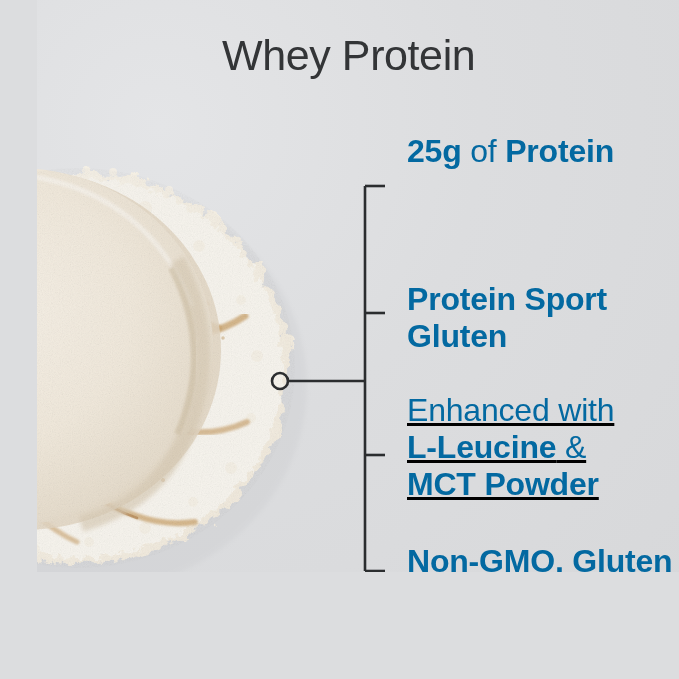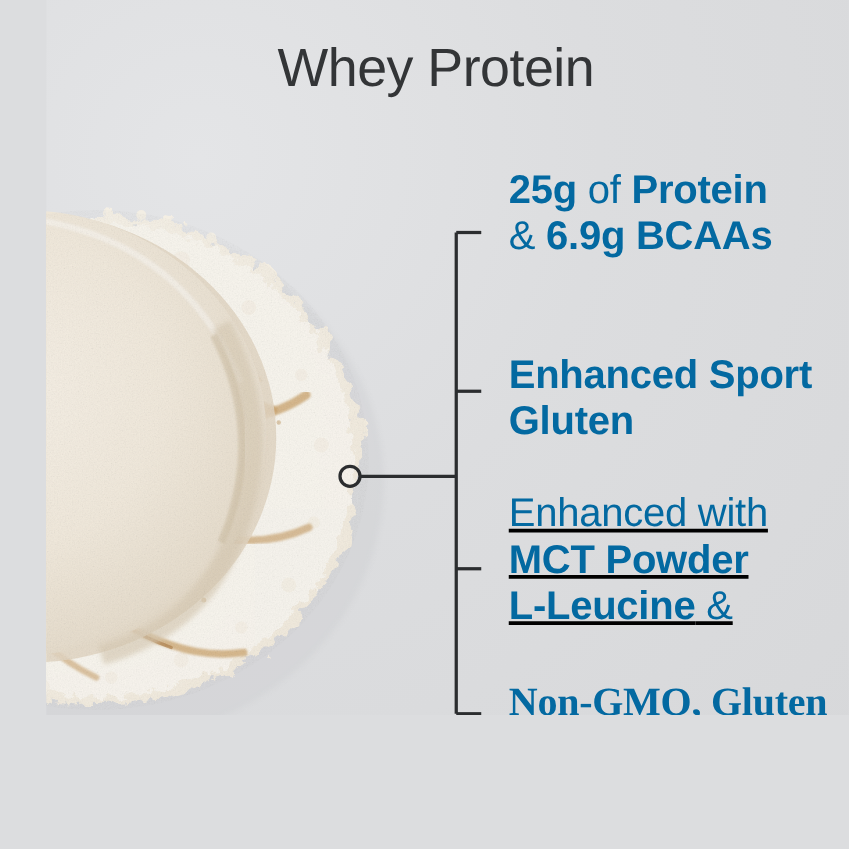--- a/index.html
+++ b/index.html
@@ -40,21 +40,21 @@
     font-size:32px;line-height:37px;
     color:#0369a1;white-space:nowrap;
     letter-spacing:-0.2px;
   }
   .b{font-weight:700;}
   .r{font-weight:400;}
 
   #c0{top:133px;}
   #c1{top:281px;}
   #c2{top:392px;text-decoration:underline;}
-  #c3{top:543px;font-family:Liberation Serif, serif;}
+  #c3{top:543px;}
 </style>
 </head>
 <body>
 
 <div id="stage">
 
   <div class="bg"></div>
 
   <div class="powder-wrap">
     <svg class="powder-svg" width="520" height="440" viewBox="0 0 520 440">
@@ -192,29 +192,28 @@
         <path d="M328 455 L348 455"></path>
         <path d="M328 571 L348 571"></path>
         <path d="M251 381 L328 381"></path>
       </g>
     <circle id="marker-c" fill="none" stroke="#2b2d2f" stroke-width="2.6" cx="243" cy="381" r="8"></circle>
   </svg>
 
   <div class="callouts">
     <div class="callout" id="c0">
         <div class="cline"><span class="b">25g</span><span class="r"> of </span><span class="b">Protein</span></div>
-        <div class="cline"><span class="r">&amp; </span><span class="b">6.9g BCAAs</span></div>
       </div>
     <div class="callout" id="c1">
-        <div class="cline"><span class="b">Enhanced Sport</span></div>
+        <div class="cline"><span class="b">Protein Sport</span></div>
         <div class="cline"><span class="b">Gluten</span></div>
       </div>
     <div class="callout" id="c2">
         <div class="cline"><span class="r">Enhanced with</span></div>
+        <div class="cline"><span class="b">L-Leucine</span><span class="r"> &amp;</span></div>
         <div class="cline"><span class="b">MCT Powder</span></div>
-        <div class="cline"><span class="b">L-Leucine</span><span class="r"> &amp;</span></div>
       </div>
     <div class="callout" id="c3">
         <div class="cline"><span class="b">Non-GMO, Gluten</span></div>
       </div>
   </div>
 
 </div>
 
 </body></html>

